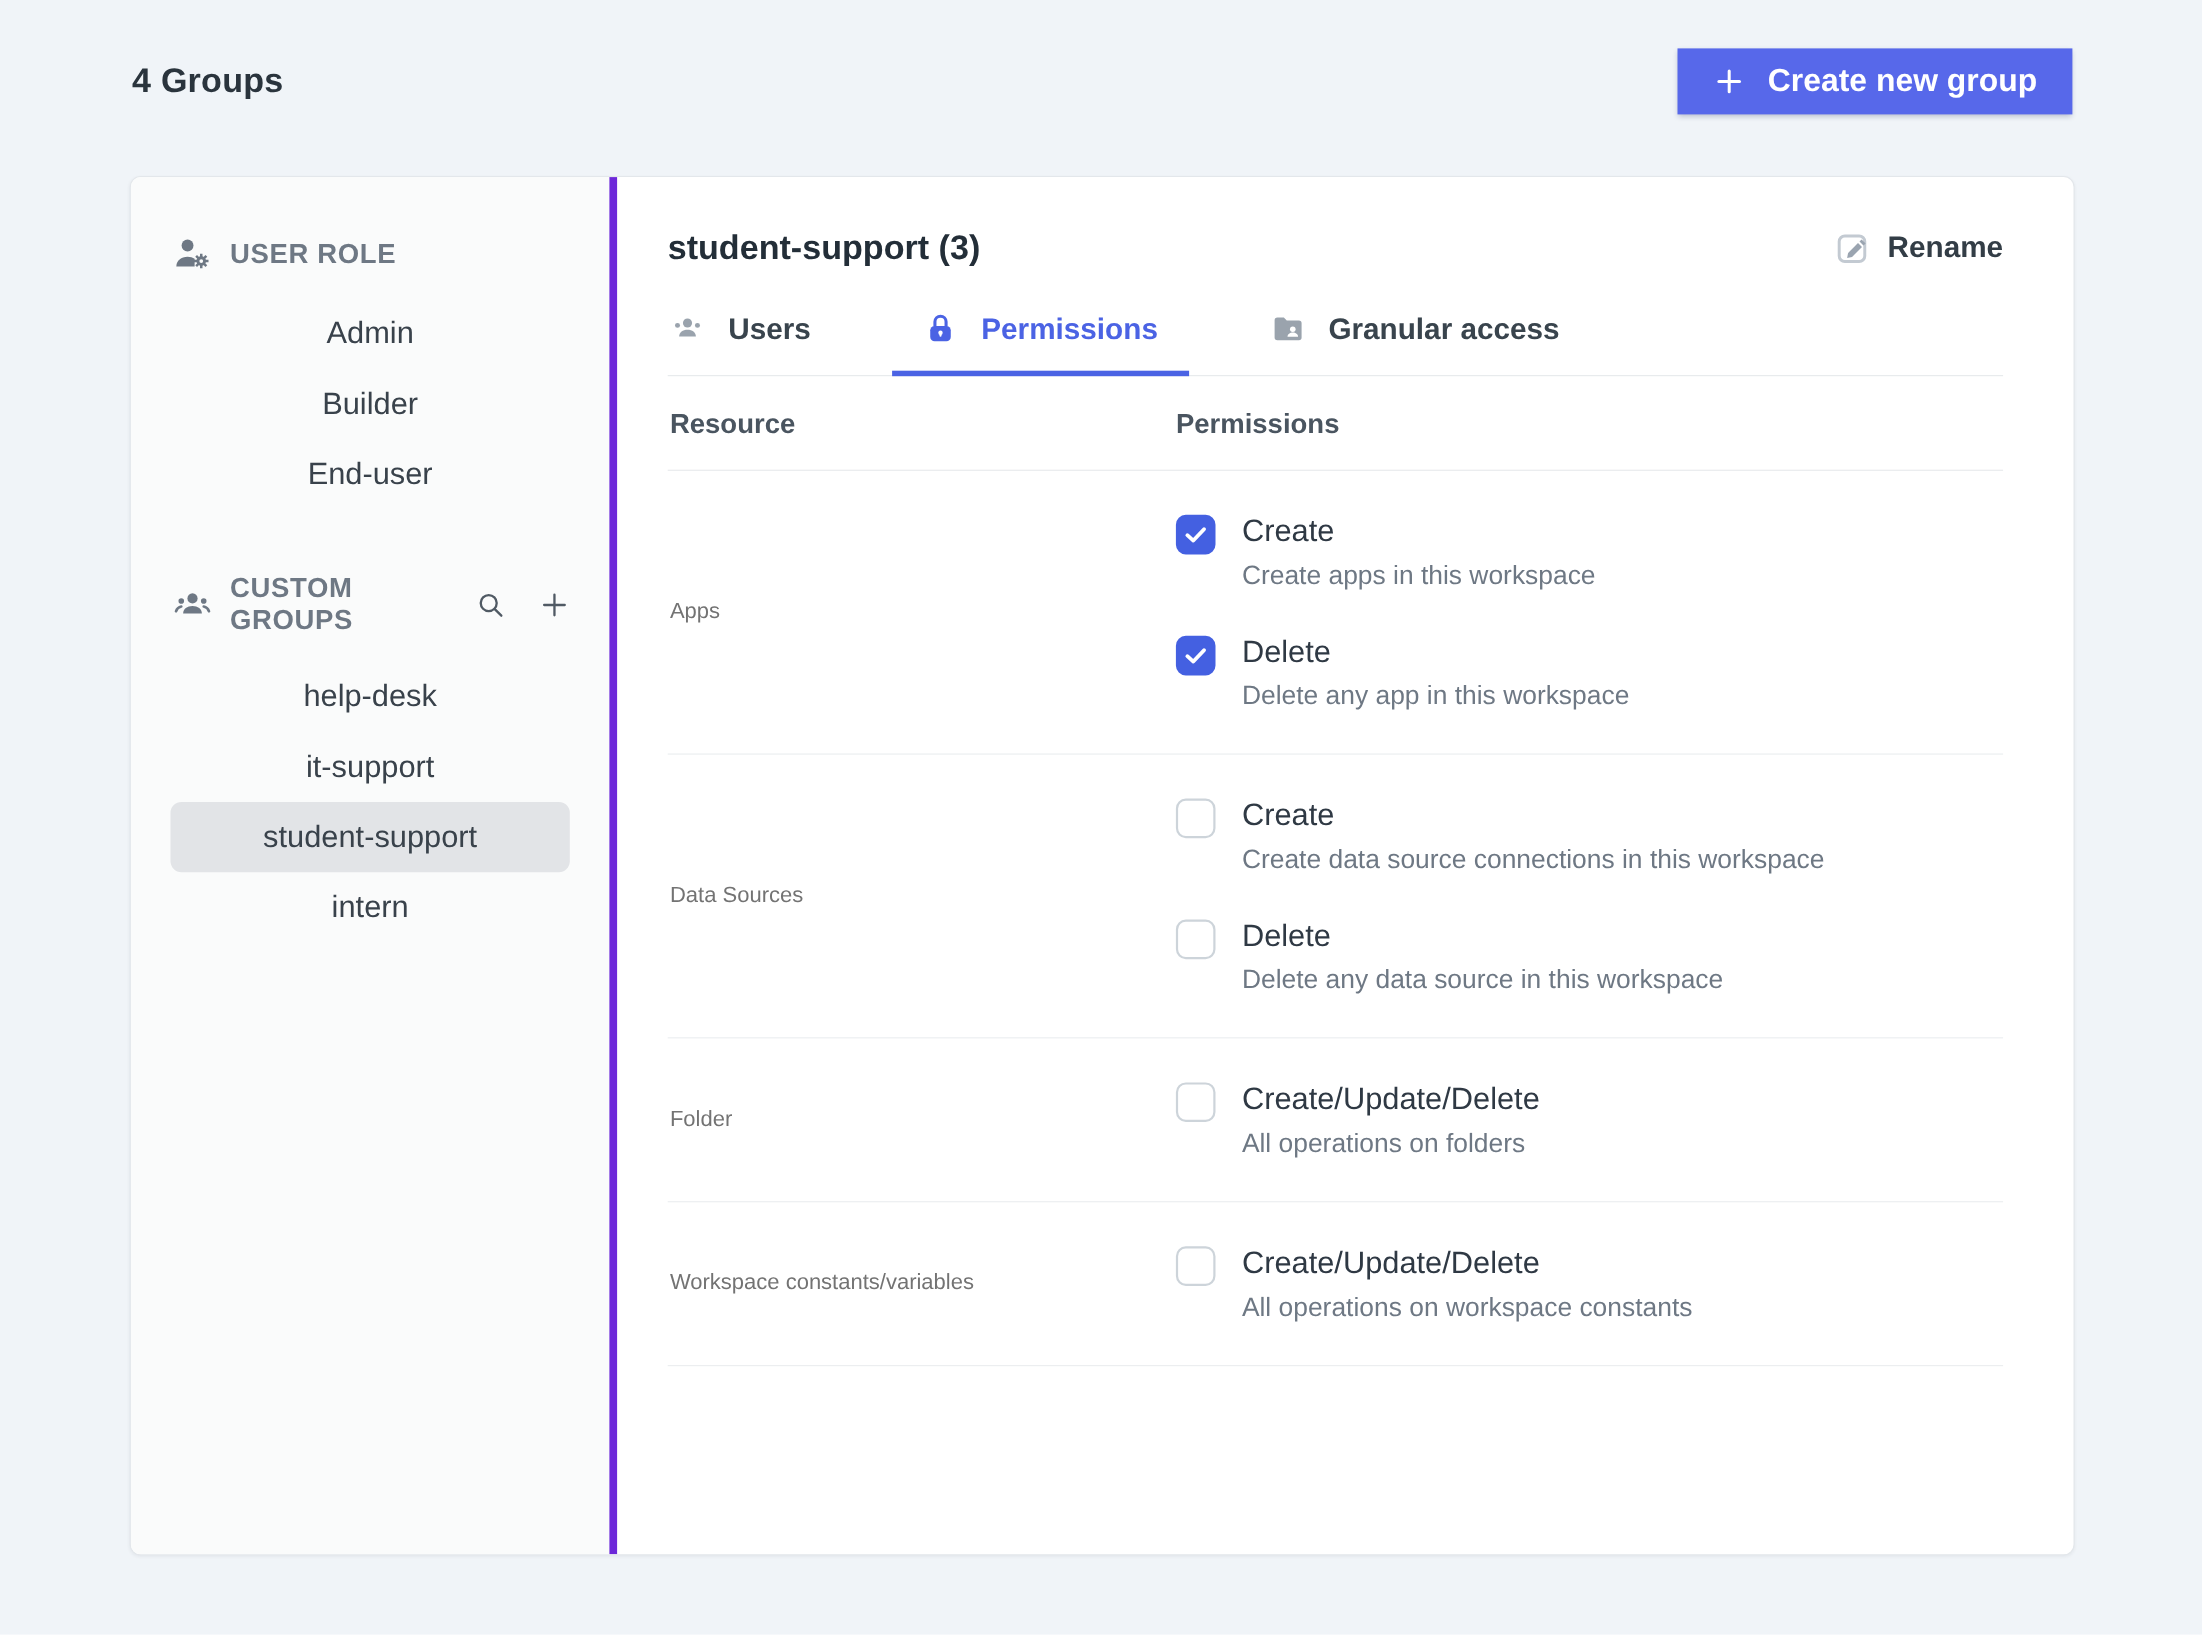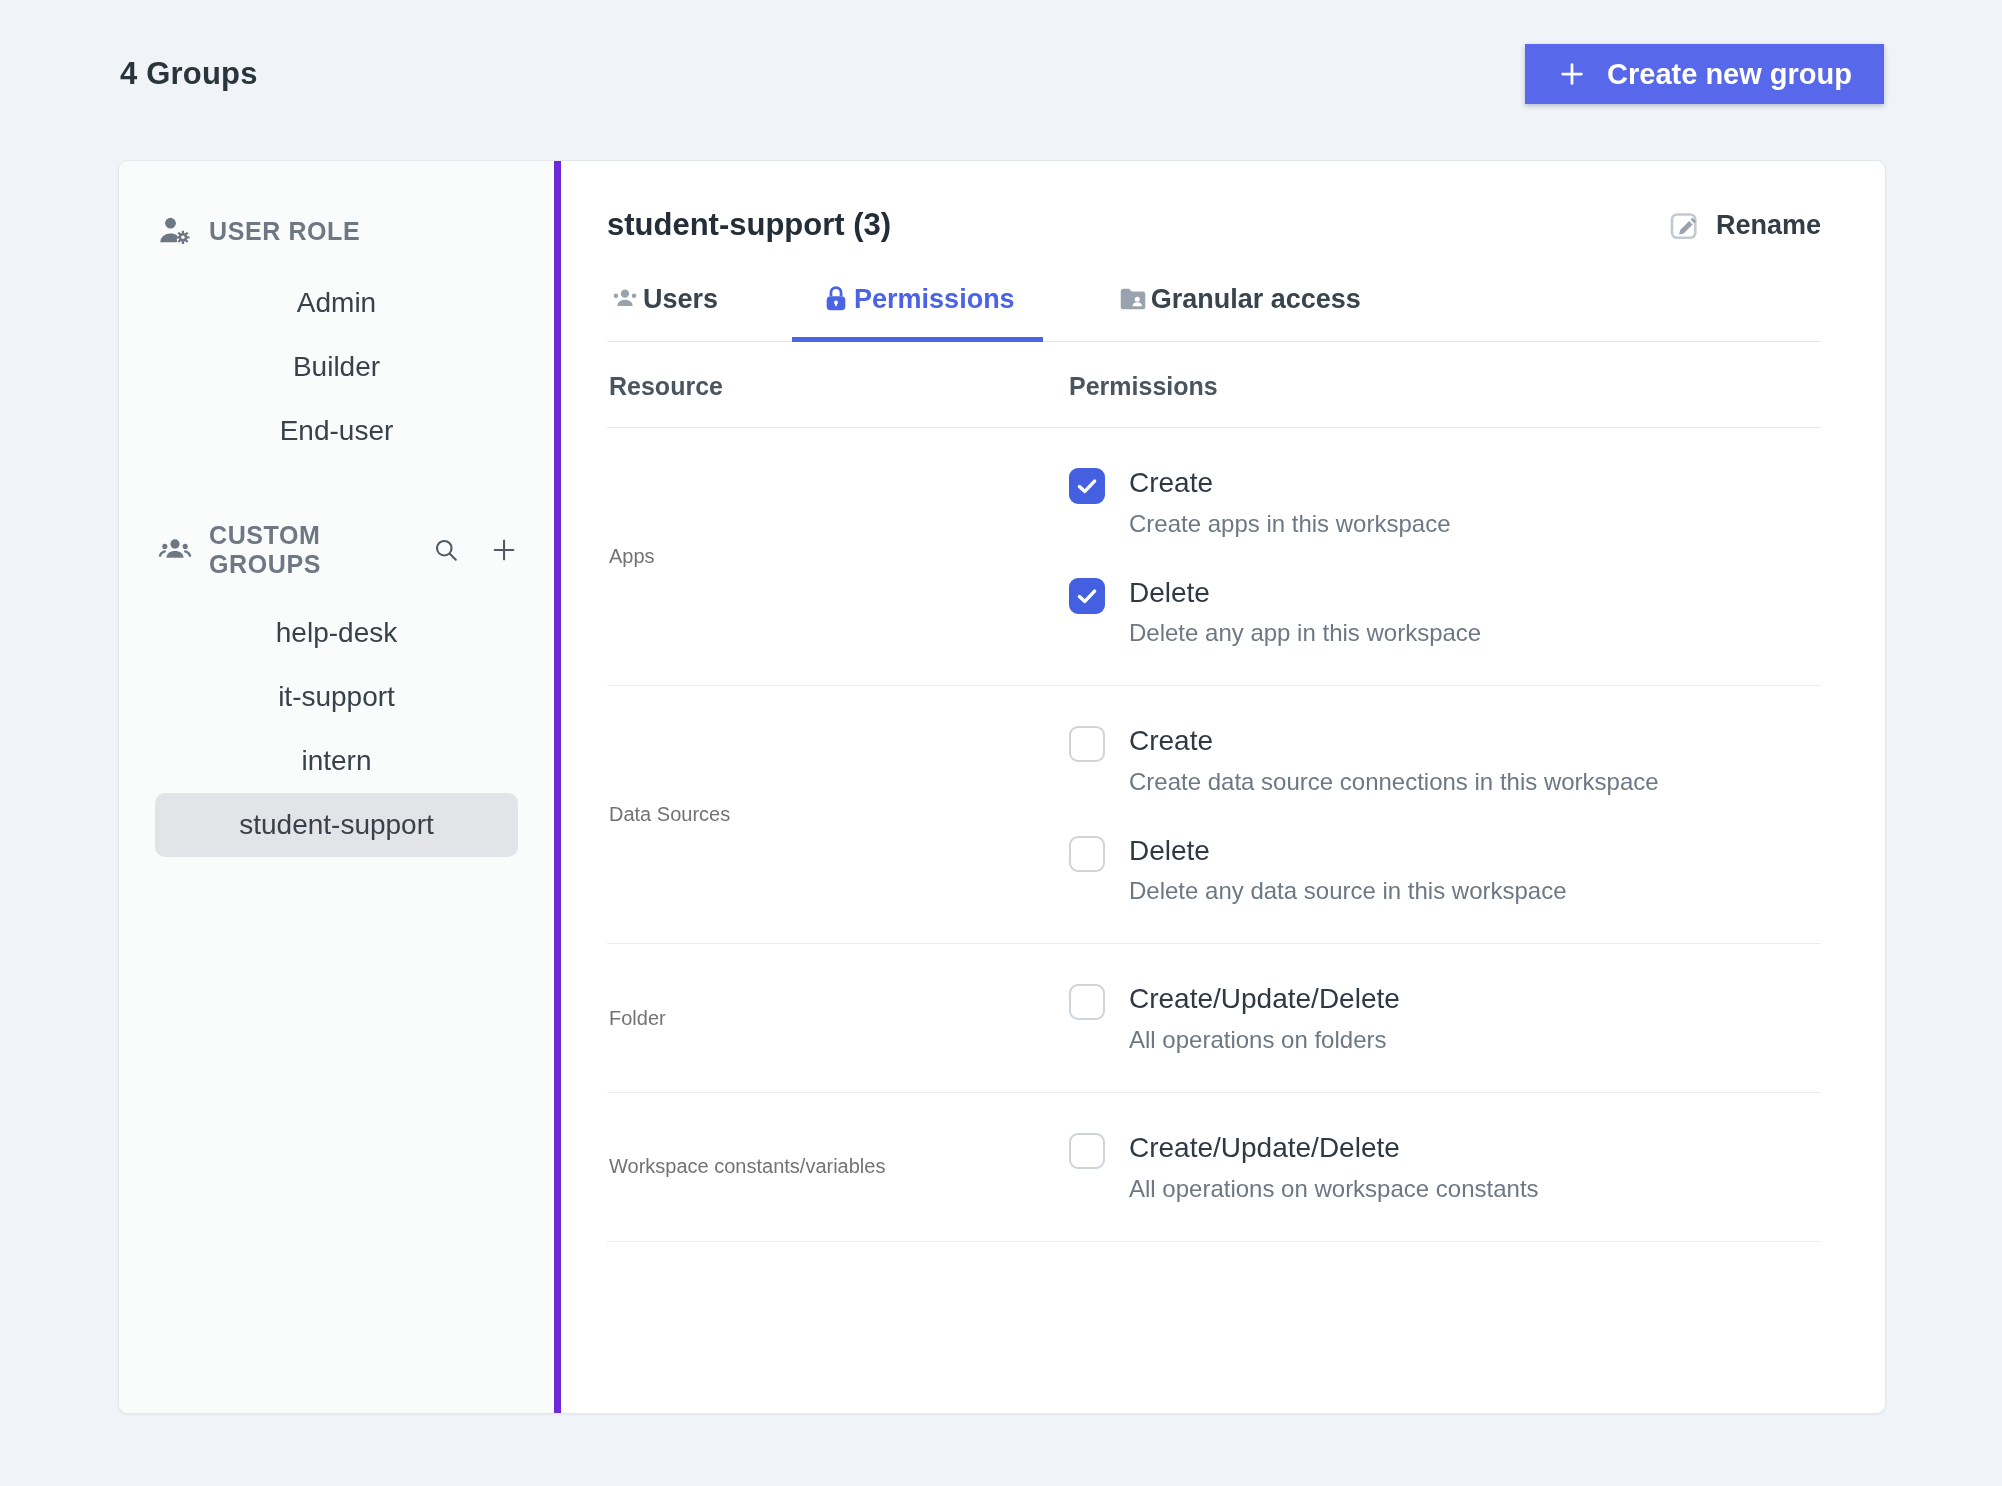--- a/index.html
+++ b/index.html
@@ -66,21 +66,21 @@
   .group-title { font-size:31px; font-weight:700; color:#232E38; }
   .rename-btn {
     display:flex; align-items:center; gap:14px;
     background:none; border:none; cursor:pointer; font-family:inherit;
     font-size:27px; font-weight:700; color:#333D46;
   }
   .rename-btn svg { width:36px; height:36px; }
   
   .tabs { margin-top:36px; display:flex; gap:46px; border-bottom:1px solid #E6E9EC; }
   .tab {
-    display:flex; align-items:center; gap:2px;
+    display:flex; align-items:center; gap:21px;
     padding:4px 28px 22px 28px;
     font-size:27px; font-weight:700; color:#39444D;
     border-bottom:5px solid transparent; margin-bottom:-1px;
     cursor:pointer;
   }
   .tab:first-child { padding-left:2px; }
   .tab svg { width:32px; height:32px; }
   .tab .t-icon { color:#9AA3AD; }
   .tab.active { color:#4B63E4; border-bottom-color:#4B63E4; }
   .tab.active .t-icon { color:#4B63E4; }
@@ -173,22 +173,22 @@
             <line x1="15.2" y1="15.2" x2="20.3" y2="20.3"></line>
         </svg>
         <svg class="side-action" viewBox="0 0 24 24" fill="none" stroke="currentColor" stroke-width="1.8" stroke-linecap="round">
           <line x1="12" y1="4" x2="12" y2="20"></line>
             <line x1="4" y1="12" x2="20" y2="12"></line>
         </svg>
       </div>
       <div class="side-list">
         <div class="side-item">help-desk</div>
         <div class="side-item">it-support</div>
+        <div class="side-item selected">student-support</div>
         <div class="side-item">intern</div>
-        <div class="side-item selected">student-support</div>
       </div>
     </div>
   </div>
 
   <div class="main">
 
     <div class="main-head">
       <div class="group-title">student-support (3)</div>
       <button class="rename-btn">
         <svg viewBox="0 0 24 24">

